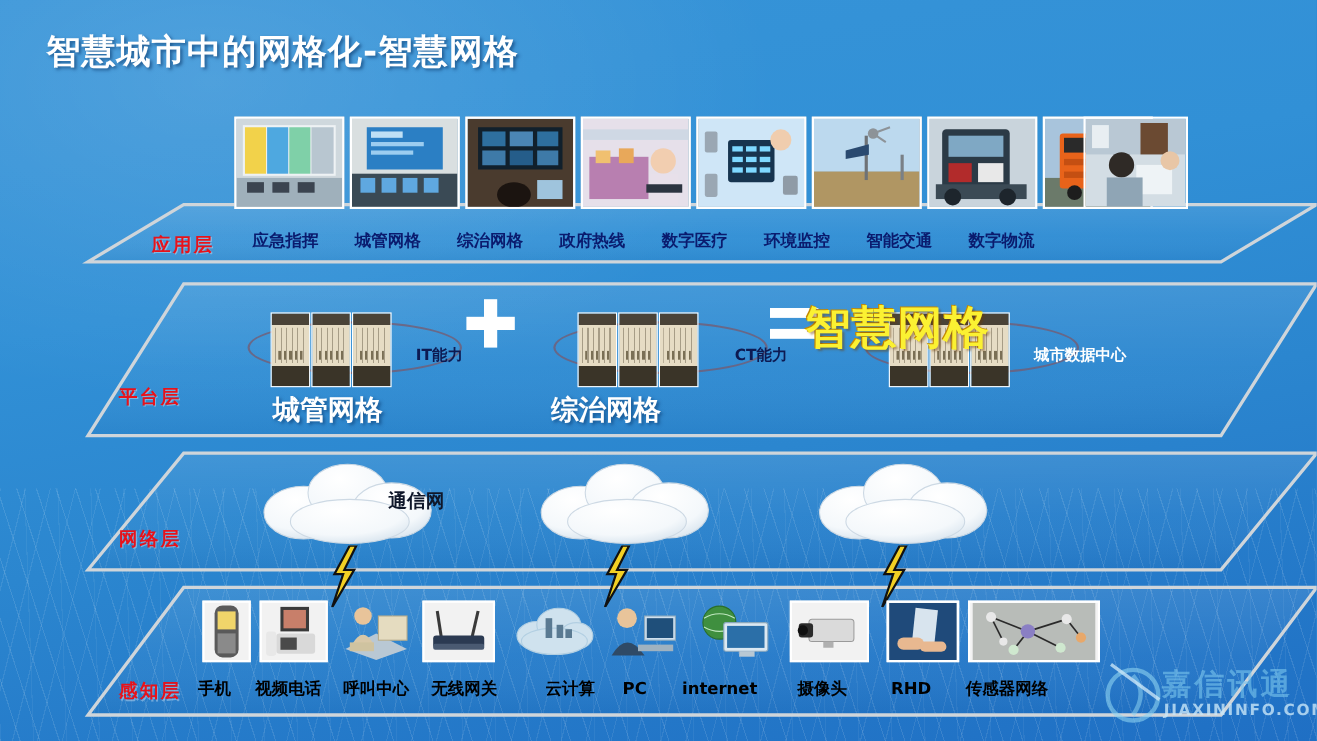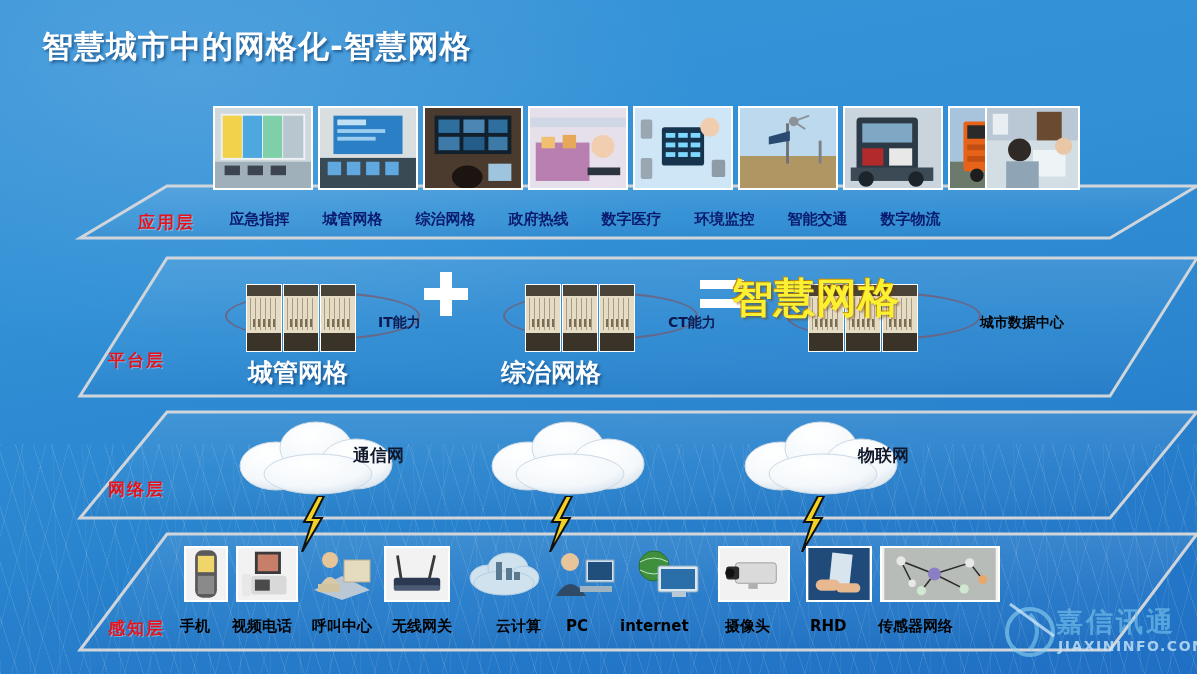--- a/index.html
+++ b/index.html
@@ -118,21 +118,21 @@
   #ell-2 { left:503px; top:292px; width:195px; height:48px; }
   #ell-3 { left:786px; top:292px; width:195px; height:48px; }
 
   .cap-label {
     position:absolute; color:#0d1a52; font-size:14px; font-weight:bold;
     white-space:nowrap;
     text-align:center;
   }
   #cap-1 { left:378px; top:314px; }
   #cap-2 { left:668px; top:314px; }
-  #cap-3 { left:940px; top:314px; color:#000000;margin-left:40px; }
+  #cap-3 { left:940px; top:314px; color:#ffffff; }
 
   .big-white-title {
     position:absolute; color:#ffffff; font-size:25px; font-weight:bold;
     text-shadow:2px 2px 3px rgba(0,40,90,.5); white-space:nowrap;
   }
   #grid-name-1 { left:248px; top:356px; }
   #grid-name-2 { left:501px; top:356px; }
 
   #plus-sign {
     position:absolute; left:424px; top:272px;
@@ -457,21 +457,20 @@
 
 <div class="cloud" id="cloud-3">
   <svg width="172" height="78" viewBox="0 0 172 78">
     <g fill="url(#cg)" stroke="#cdd9e4" stroke-width="1">
       <ellipse cx="44" cy="48" rx="36" ry="24"></ellipse>
       <ellipse cx="84" cy="30" rx="36" ry="26"></ellipse>
       <ellipse cx="124" cy="46" rx="36" ry="25"></ellipse>
       <ellipse cx="86" cy="56" rx="54" ry="20"></ellipse>
     </g>
   </svg>
-  <div class="ctext">物联网</div>
 </div>
 
 <div class="bolt" id="bolt-1">
   <svg width="26" height="56" viewBox="0 0 26 56">
     <polygon points="18,0 4,26 12,26 2,56 22,22 13,22 24,0" fill="#f2d024" stroke="#111111" stroke-width="2"></polygon>
   </svg>
 </div>
 <div class="bolt" id="bolt-2">
   <svg width="26" height="56" viewBox="0 0 26 56">
     <polygon points="18,0 4,26 12,26 2,56 22,22 13,22 24,0" fill="#f2d024" stroke="#111111" stroke-width="2"></polygon>

